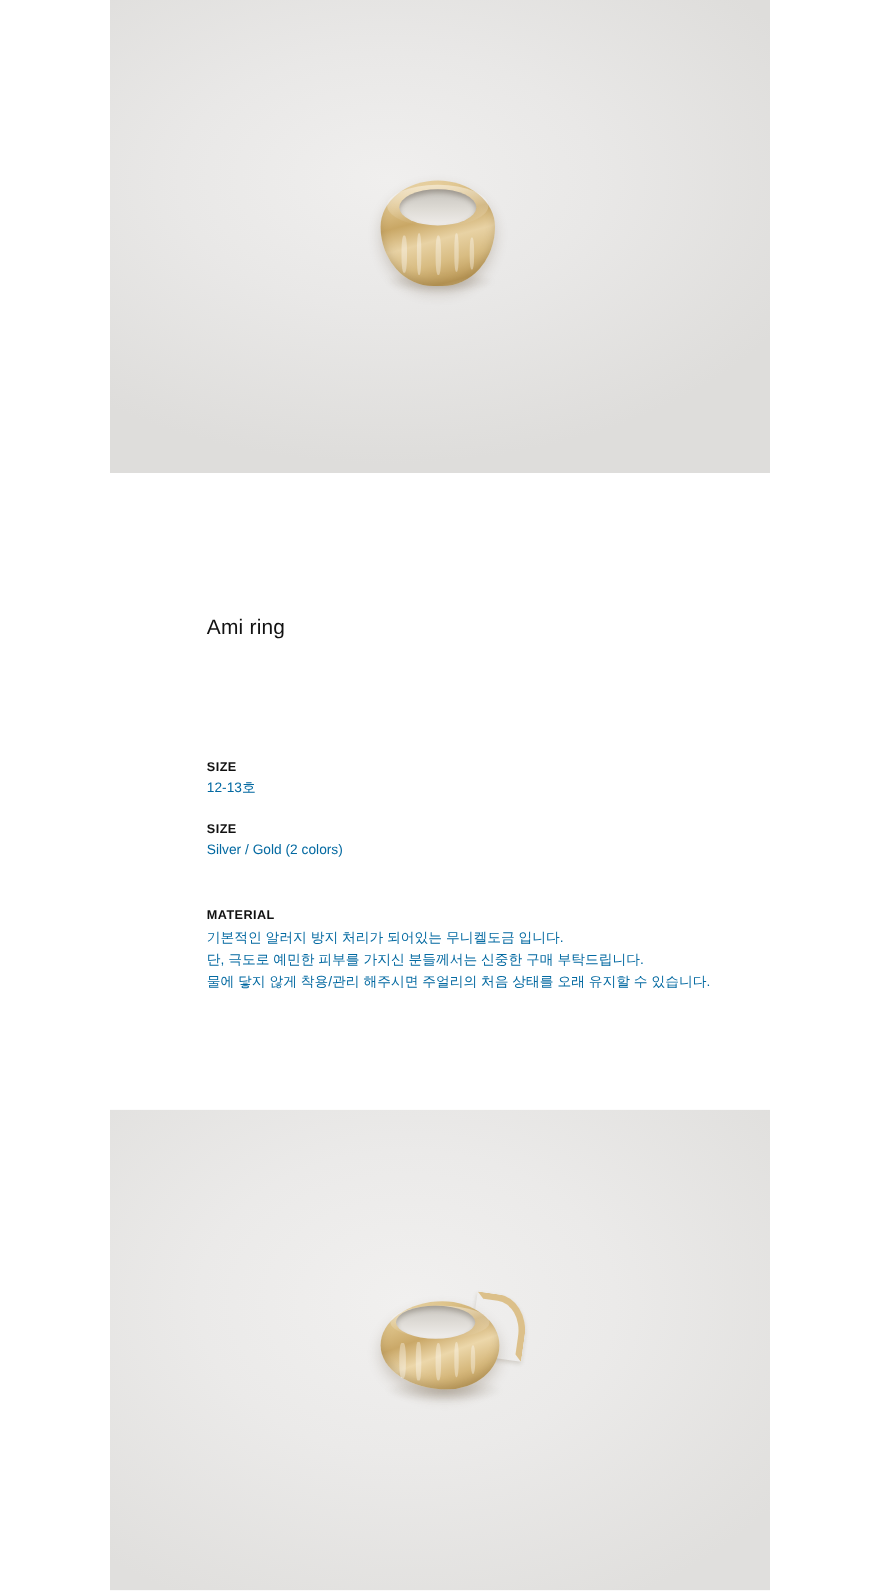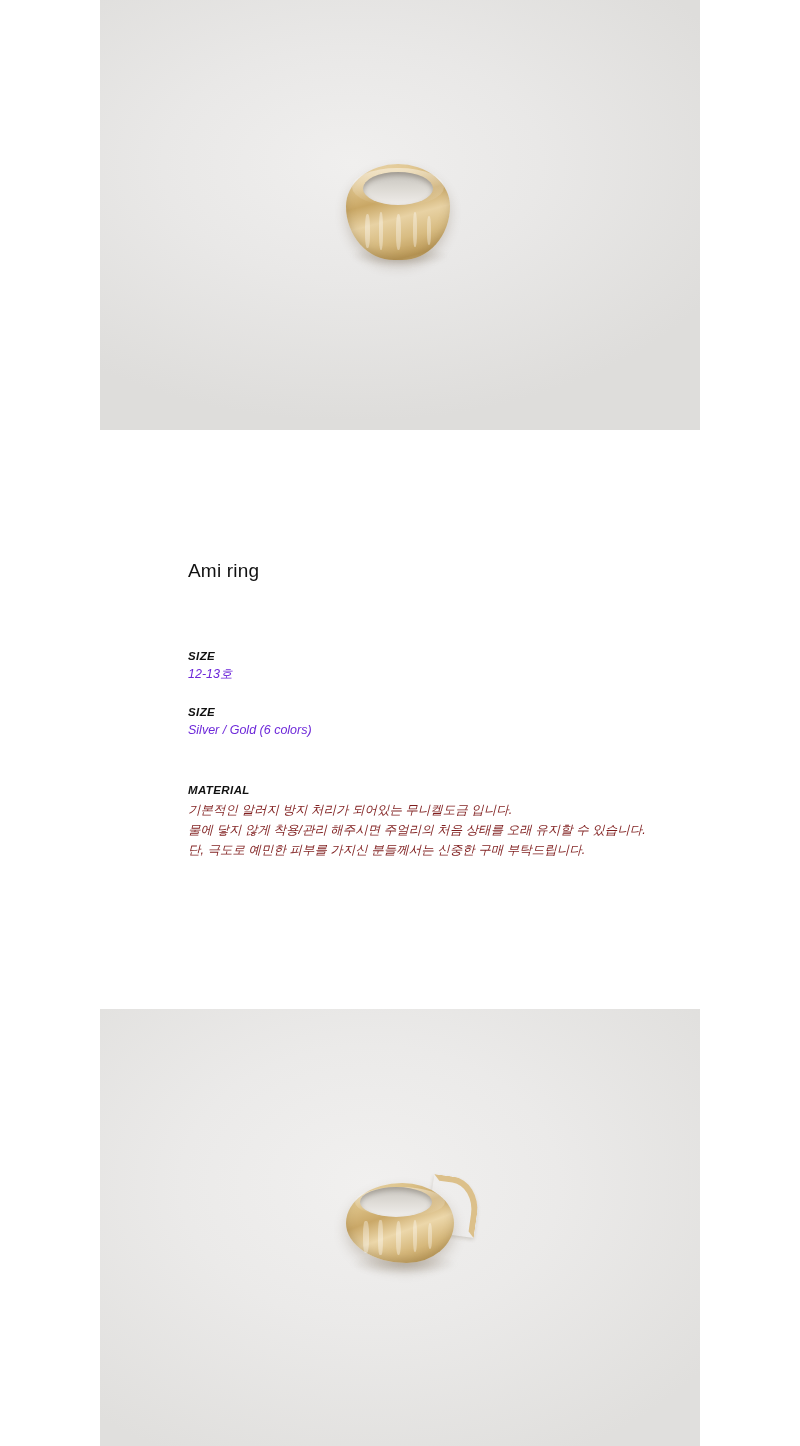--- a/index.html
+++ b/index.html
@@ -171,45 +171,44 @@
     width: 520px;
   }
   .product-title {
     font-size: 19px;
     font-weight: 400;
     letter-spacing: 0.2px;
     color: #111111;
     margin: 0;
   }
   .spec-list {
-    margin-top: 66px;
-    font-style: italic;
+    margin-top: 108px;
   }
   .spec-block {
     margin-bottom: 19px;
   }
   .spec-label {
     font-size: 11.5px;
     font-weight: 700;
     letter-spacing: 0.4px;
     color: #111111;
     line-height: 1.5;
   }
   .spec-value {
     font-size: 12.5px;
     font-weight: 400;
-    color: #6d28d9;
+    color: #0369a1;
     line-height: 1.55;
   }
   .comment-block {
     margin-top: 42px;
   }
   .comment-line {
     font-size: 12.5px;
-    color: #7f1d1d;
+    color: #0369a1;
     line-height: 1.62;
   }
 </style>
 </head>
 <body>
 
 <div class="page">
 
   <div class="photo photo-1">
     <div class="ring1-wrap">
@@ -231,28 +230,28 @@
     <div class="spec-list">
 
       <div class="spec-block">
         <div class="spec-label">SIZE</div>
         <div class="spec-value">12-13호</div>
       </div>
 
 
       <div class="spec-block">
         <div class="spec-label">SIZE</div>
-        <div class="spec-value">Silver / Gold (6 colors)</div>
+        <div class="spec-value">Silver / Gold (2 colors)</div>
       </div>
 
       <div class="comment-block">
         <div class="spec-label">MATERIAL</div>
         <div class="comment-line">기본적인 알러지 방지 처리가 되어있는 무니켈도금 입니다.</div>
+        <div class="comment-line">단, 극도로 예민한 피부를 가지신 분들께서는 신중한 구매 부탁드립니다.</div>
         <div class="comment-line">물에 닿지 않게 착용/관리 해주시면 주얼리의 처음 상태를 오래 유지할 수 있습니다.</div>
-        <div class="comment-line">단, 극도로 예민한 피부를 가지신 분들께서는 신중한 구매 부탁드립니다.</div>
       </div>
 
     </div>
   </div>
 
   <div class="photo photo-2">
     <div class="ring2-wrap">
       <div class="ring2-shadow"></div>
       <div class="ring2-tail"></div>
       <div class="ring2-outer">

